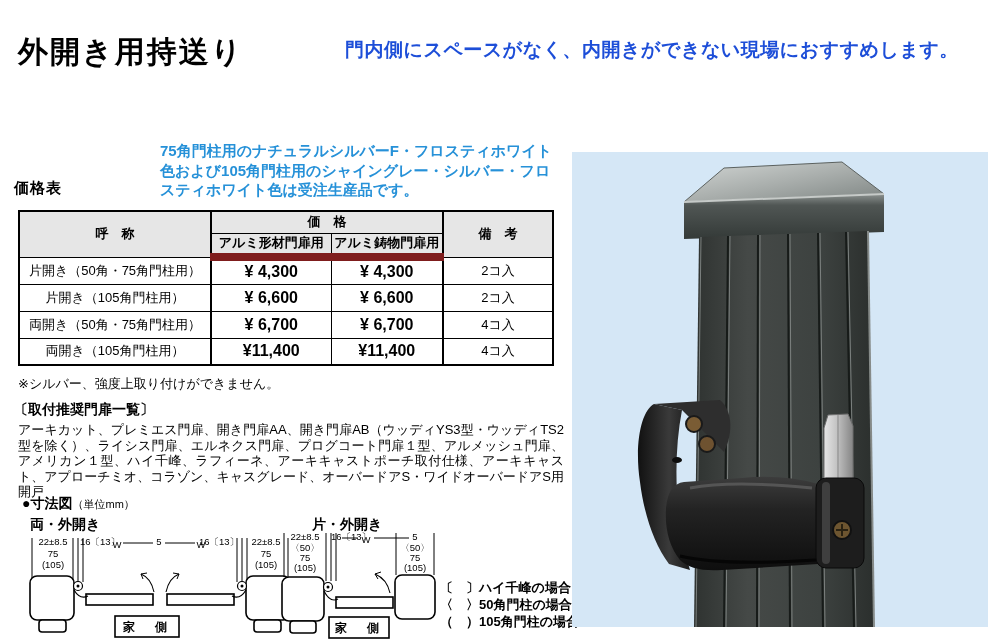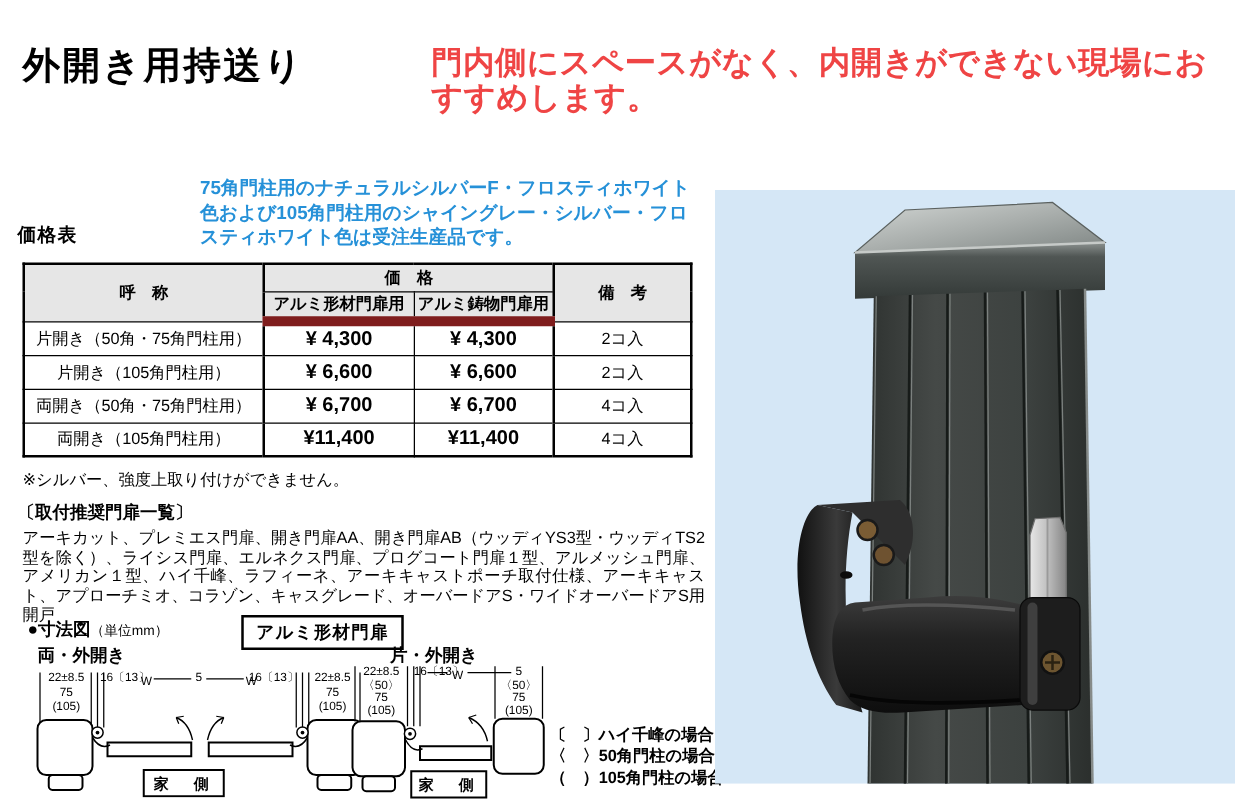--- a/index.html
+++ b/index.html
@@ -9,22 +9,22 @@
     font-family:"Liberation Sans","DejaVu Sans",sans-serif; color:#000;
     overflow:hidden;
     margin-top:24px;
   }
   .abs { position:absolute; }
 
   .page-title {
     left:18px; top:8px; font-size:30px; font-weight:bold; letter-spacing:2px;
   }
   .intro {
-    left:345px; top:12px; width:643px; font-size:25px; font-weight:bold;
-    color:#ef4444; line-height:28px; letter-spacing:0.5px;
+    left:345px; top:12px; width:643px; font-size:19px; font-weight:bold;
+    color:#1d4ed8; line-height:28px; letter-spacing:0.5px;
   }
   .blue-note {
     left:160px; top:117px; width:398px; font-size:15px; font-weight:bold;
     color:#2691d8; line-height:19.5px;
   }
   .price-heading { left:14px; top:155px; font-size:15px; font-weight:bold; letter-spacing:1px; }
 
   table.price {
     position:absolute; left:18px; top:186px; border-collapse:collapse;
     table-layout:fixed; width:534px;
@@ -128,21 +128,20 @@
   </table>
 
   <div class="abs footnote">※シルバー、強度上取り付けができません。</div>
 
   <div class="abs rec-heading">〔取付推奨門扉一覧〕</div>
   <div class="abs rec-body">アーキカット、プレミエス門扉、開き門扉AA、開き門扉AB（ウッディYS3型・ウッディTS2型を除く）、ライシス門扉、エルネクス門扉、プログコート門扉１型、アルメッシュ門扉、アメリカン１型、ハイ千峰、ラフィーネ、アーキキャストポーチ取付仕様、アーキキャスト、アプローチミオ、コラゾン、キャスグレード、オーバードアS・ワイドオーバードアS用開戸</div>
 
   <div class="abs dim-heading">
     <span>●寸法図</span><span class="dim-unit">（単位mm）</span>
   </div>
-  <div class="abs dim-badge">アルミ形材門扉</div>
   <div class="abs diagram-label label-left">両・外開き</div>
   <div class="abs diagram-label label-right">片・外開き</div>
 
   <svg class="abs" style="left:16px; top:510px;" width="288" height="104" viewBox="0 0 288 104">
     <g stroke="#000" stroke-width="1" fill="none">
       <line x1="16" y1="4" x2="16" y2="44"></line>
       <line x1="57" y1="4" x2="57" y2="48"></line>
       <line x1="62" y1="4" x2="62" y2="48"></line>
       <line x1="67" y1="4" x2="67" y2="48"></line>
       <line x1="221" y1="4" x2="221" y2="48"></line>

